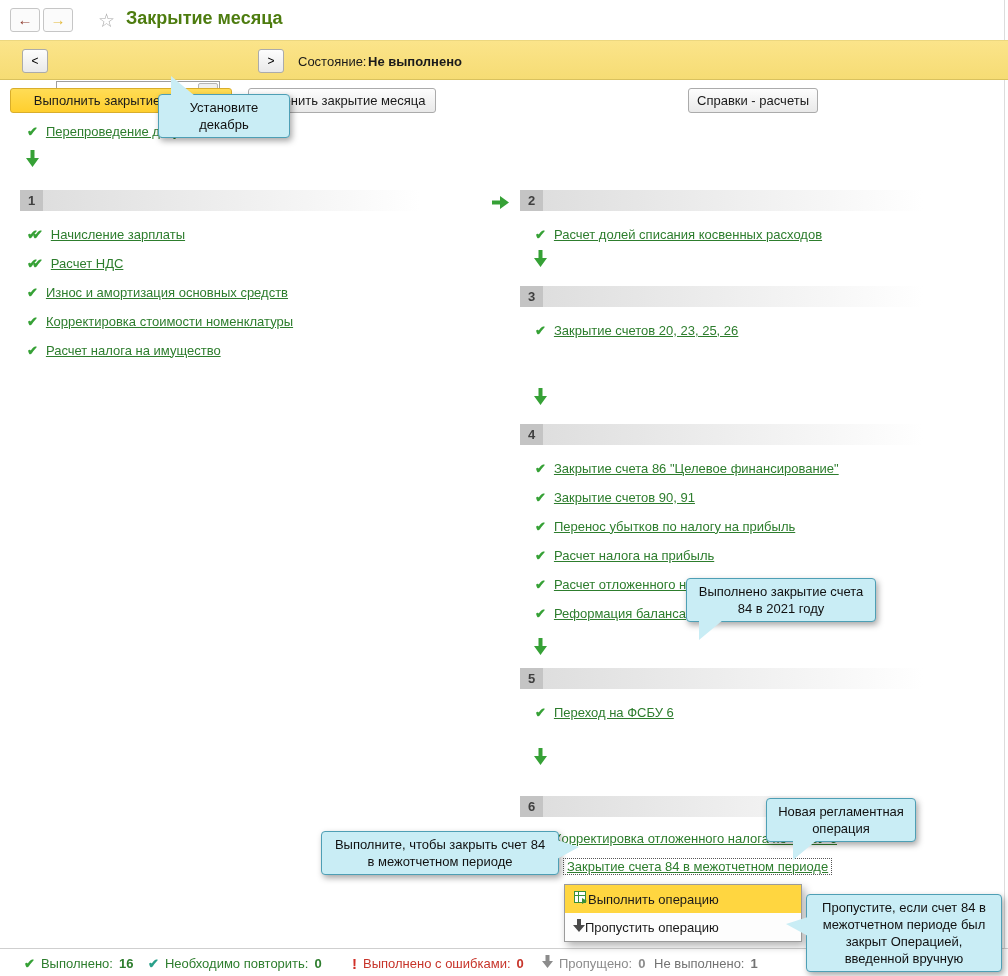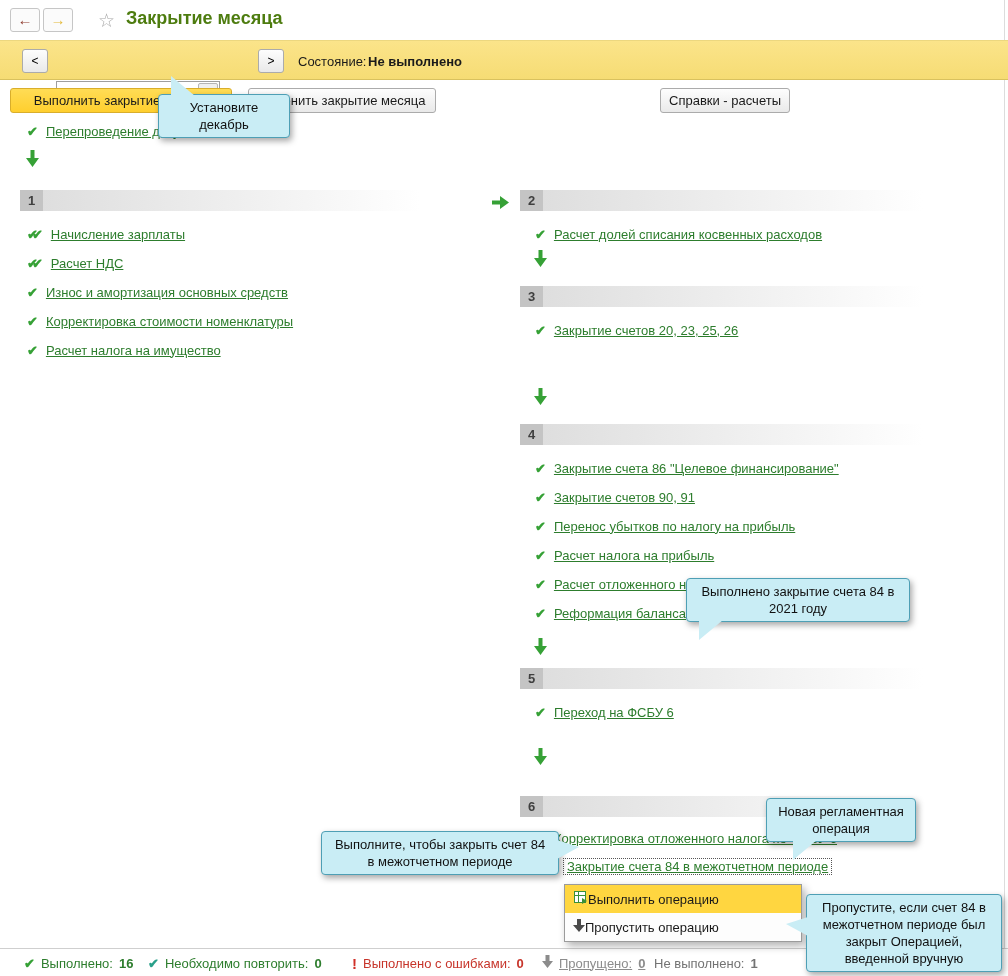--- a/index.html
+++ b/index.html
@@ -71,21 +71,21 @@
     border:1px solid #9b9b9b; box-shadow:3px 4px 8px rgba(0,0,0,.3); z-index:40; }
   .menu-item { height:28px; display:flex; align-items:center; padding:0 12px 0 8px; cursor:pointer; }
   .menu-item.hl { background:#ffd640; }
 
   
   .statusbar { position:absolute; left:0; top:948px; width:100%; height:28px;
     border-top:1px solid #cfcfcf; background:#fff; }
   .sbitem { position:absolute; top:0; height:28px; display:flex; align-items:center; gap:6px; white-space:nowrap; }
   .sbval { font-weight:bold; }
   .green { color:#2d7d2d; } .teal { color:#2aa08a; } .red { color:#c7342a; }
-  .gray { color:#8c8c8c;text-decoration:underline; } .dark { color:#737373; }
+  .gray { color:#8c8c8c; } .dark { color:#737373; }
   .excl { color:#d03028; font-weight:bold; font-size:15px; }
 </style>
 </head>
 <body>
 
 <div class="app">
   <div class="vline"></div>
 
   <button class="navbtn" style="left:10px;top:8px"><span class="arr-back">←</span></button>
   <button class="navbtn" style="left:43px;top:8px"><span class="arr-fwd">→</span></button>
@@ -98,21 +98,21 @@
       <input class="pinput" value="Декабрь 2021" style="">
       <button class="dots">...</button>
     </span>
     <button class="pbtn" style="left:258px;top:8px">&gt;</button>
     <span class="stlbl" style="top:13px">Состояние:</span>
     <span class="stval" style="top:13px">Не выполнено</span>
   </div>
 
   <button class="btn btn-yellow" style="left:10px;top:88px;width:222px">Выполнить закрытие месяца</button>
   <button class="btn" style="left:248px;top:88px;width:188px">Отменить закрытие месяца</button>
-  <button class="btn" style="left:660px;top:88px;width:130px">Справки - расчеты</button>
+  <button class="btn" style="left:688px;top:88px;width:130px">Справки - расчеты</button>
 
   <div class="oprow" style="left:27px;top:121px">
     <span class="chk">✔</span>
     <a class="link">Перепроведение документов</a>
   </div>
   <span class="garrow" style="left:26px;top:150px">
     <svg width="13" height="17" viewBox="0 0 13 17">
         <polygon points="4.5,0 8.5,0 8.5,8 13,8 6.5,17 0,8 4.5,8" fill="#36a136"></polygon>
       </svg>
   </span>
@@ -257,21 +257,21 @@
           </svg>
       </span>
       <span>Пропустить операцию</span>
     </div>
   </div>
 
   <div class="tip" style="left:158px;top:94px;width:132px">
     <span class="tp tp-up"></span>
     <span>Установите декабрь</span>
   </div>
-  <div class="tip" style="left:686px;top:578px;width:224px">
+  <div class="tip" style="left:686px;top:578px;width:190px">
     <span class="tp tp-down"></span>
     <span>Выполнено закрытие счета 84 в 2021 году</span>
   </div>
   <div class="tip" style="left:766px;top:798px;width:150px">
     <span class="tp tp-down" style="left:26px"></span>
     <span>Новая регламентная операция</span>
   </div>
   <div class="tip" style="left:321px;top:831px;width:238px">
     <span class="tp tp-right"></span>
     <span>Выполните, чтобы закрыть счет 84 в межотчетном периоде</span>

